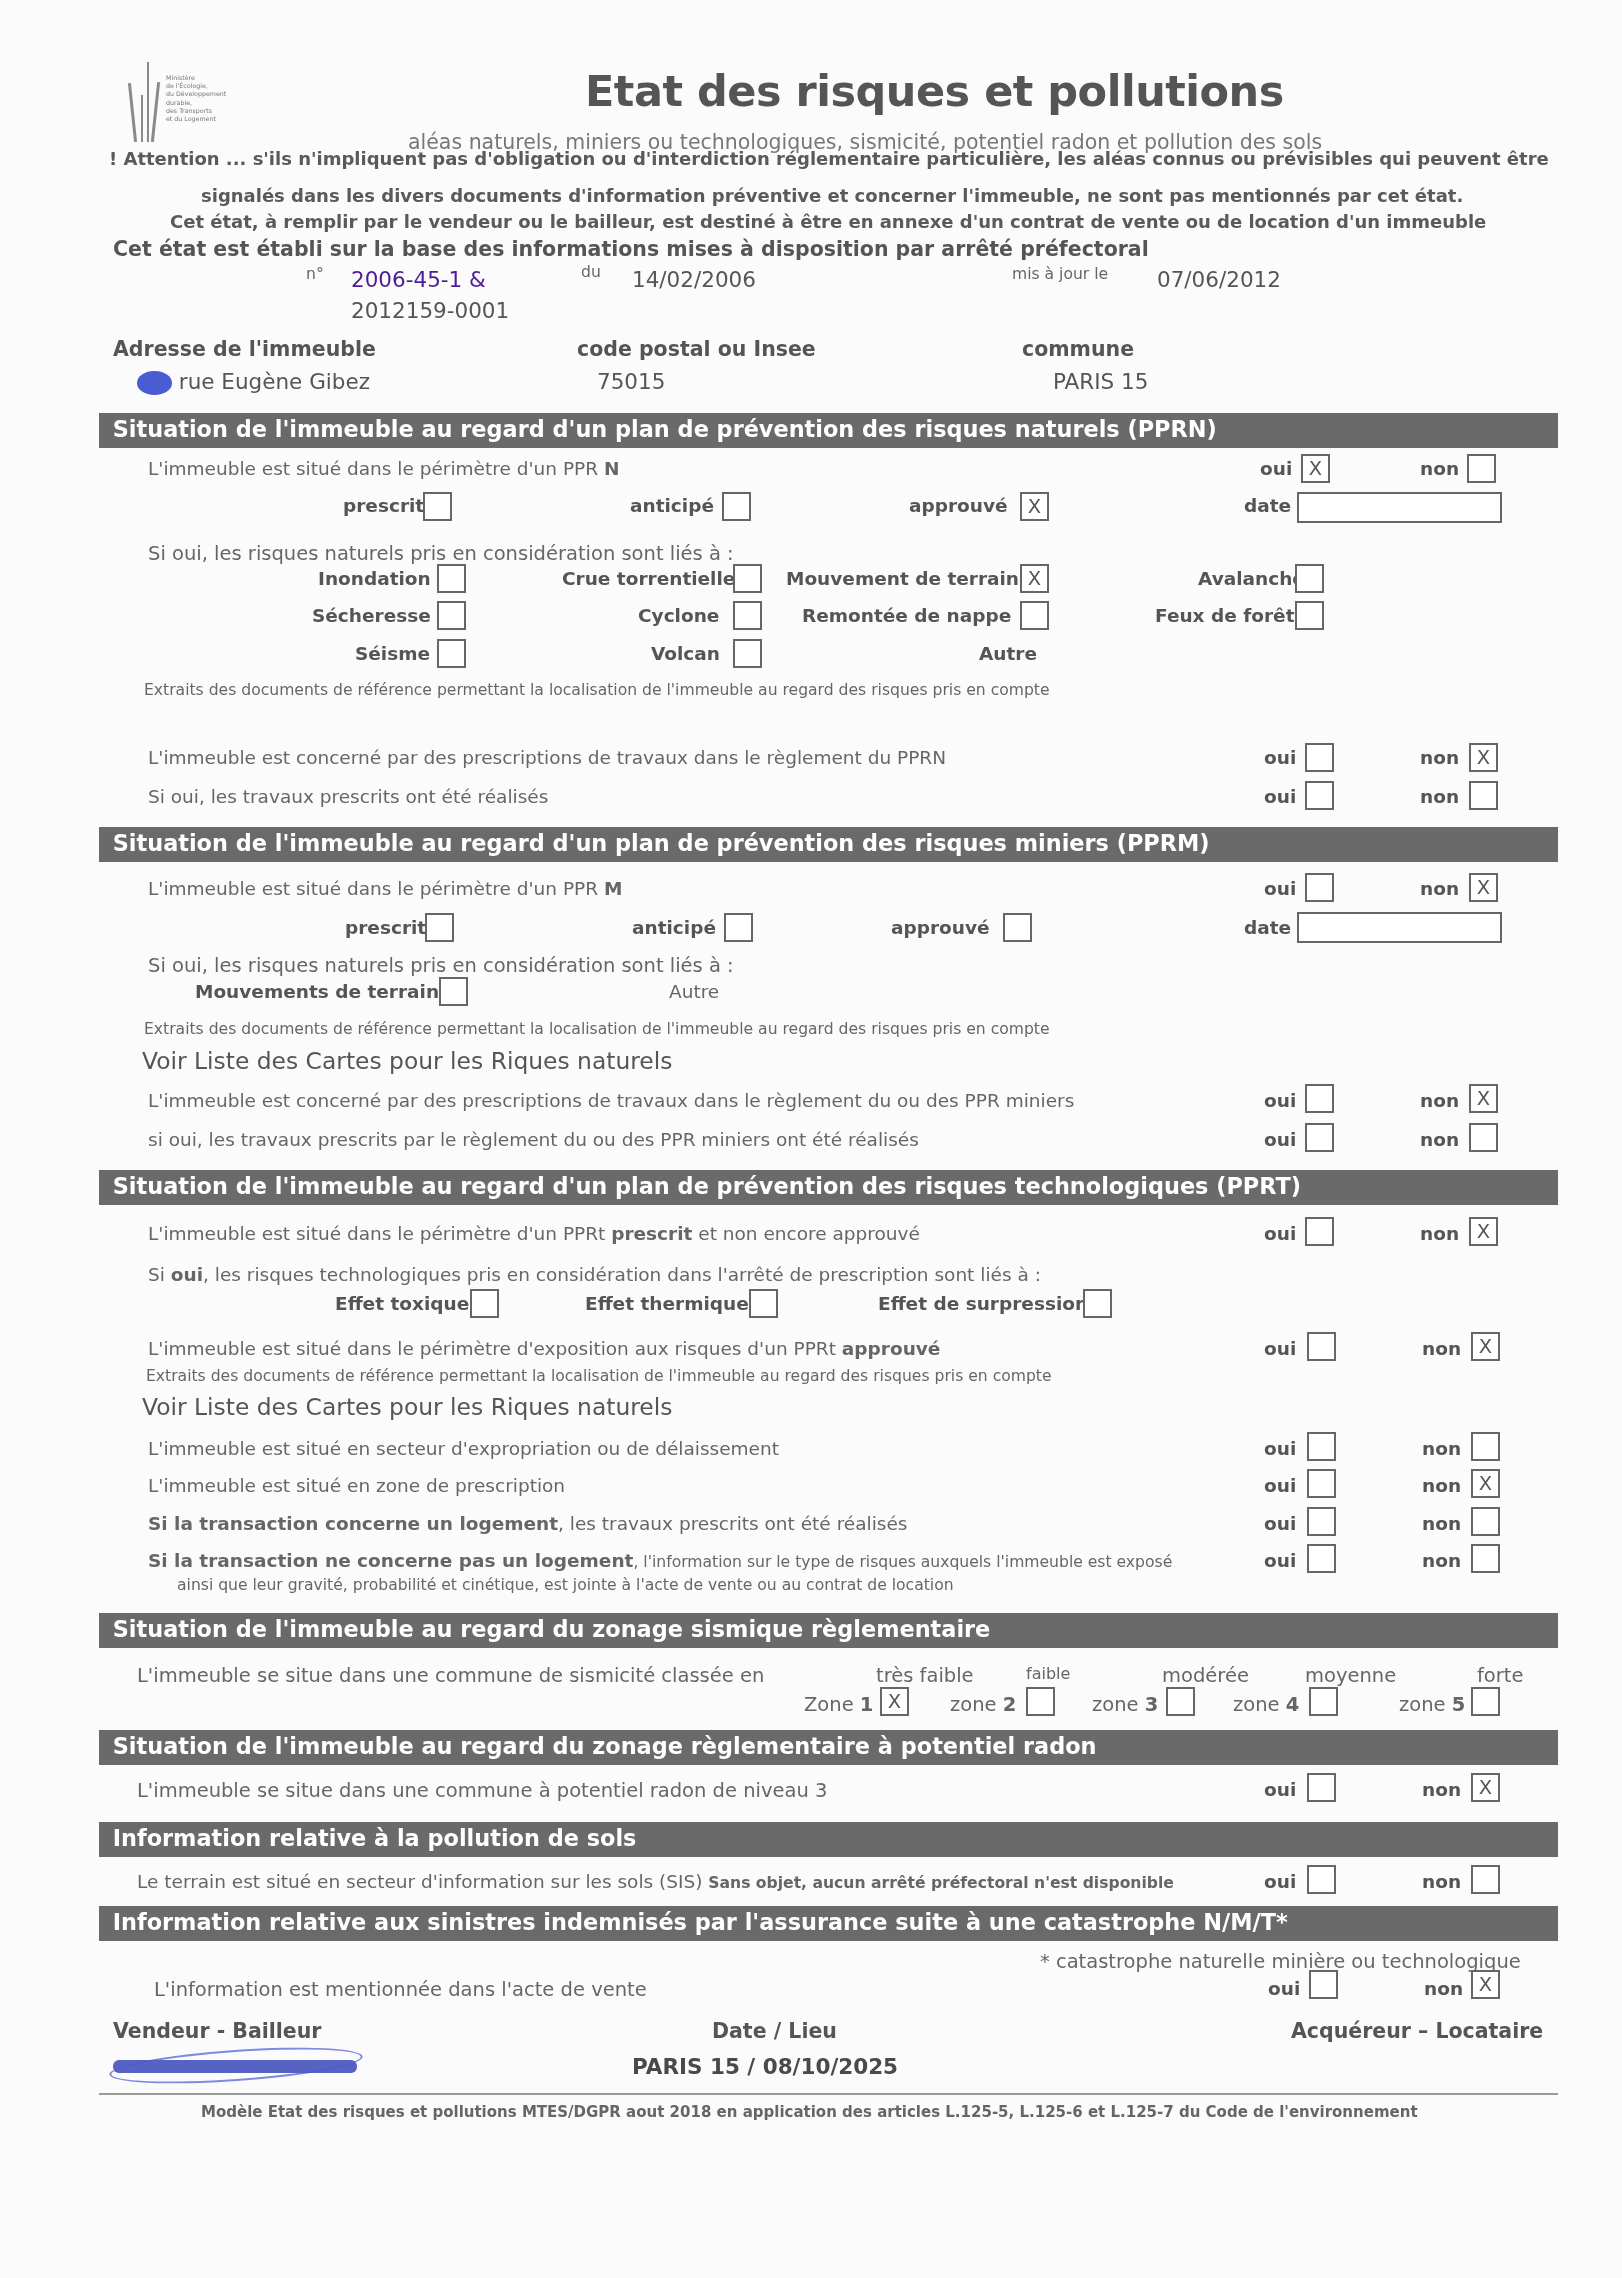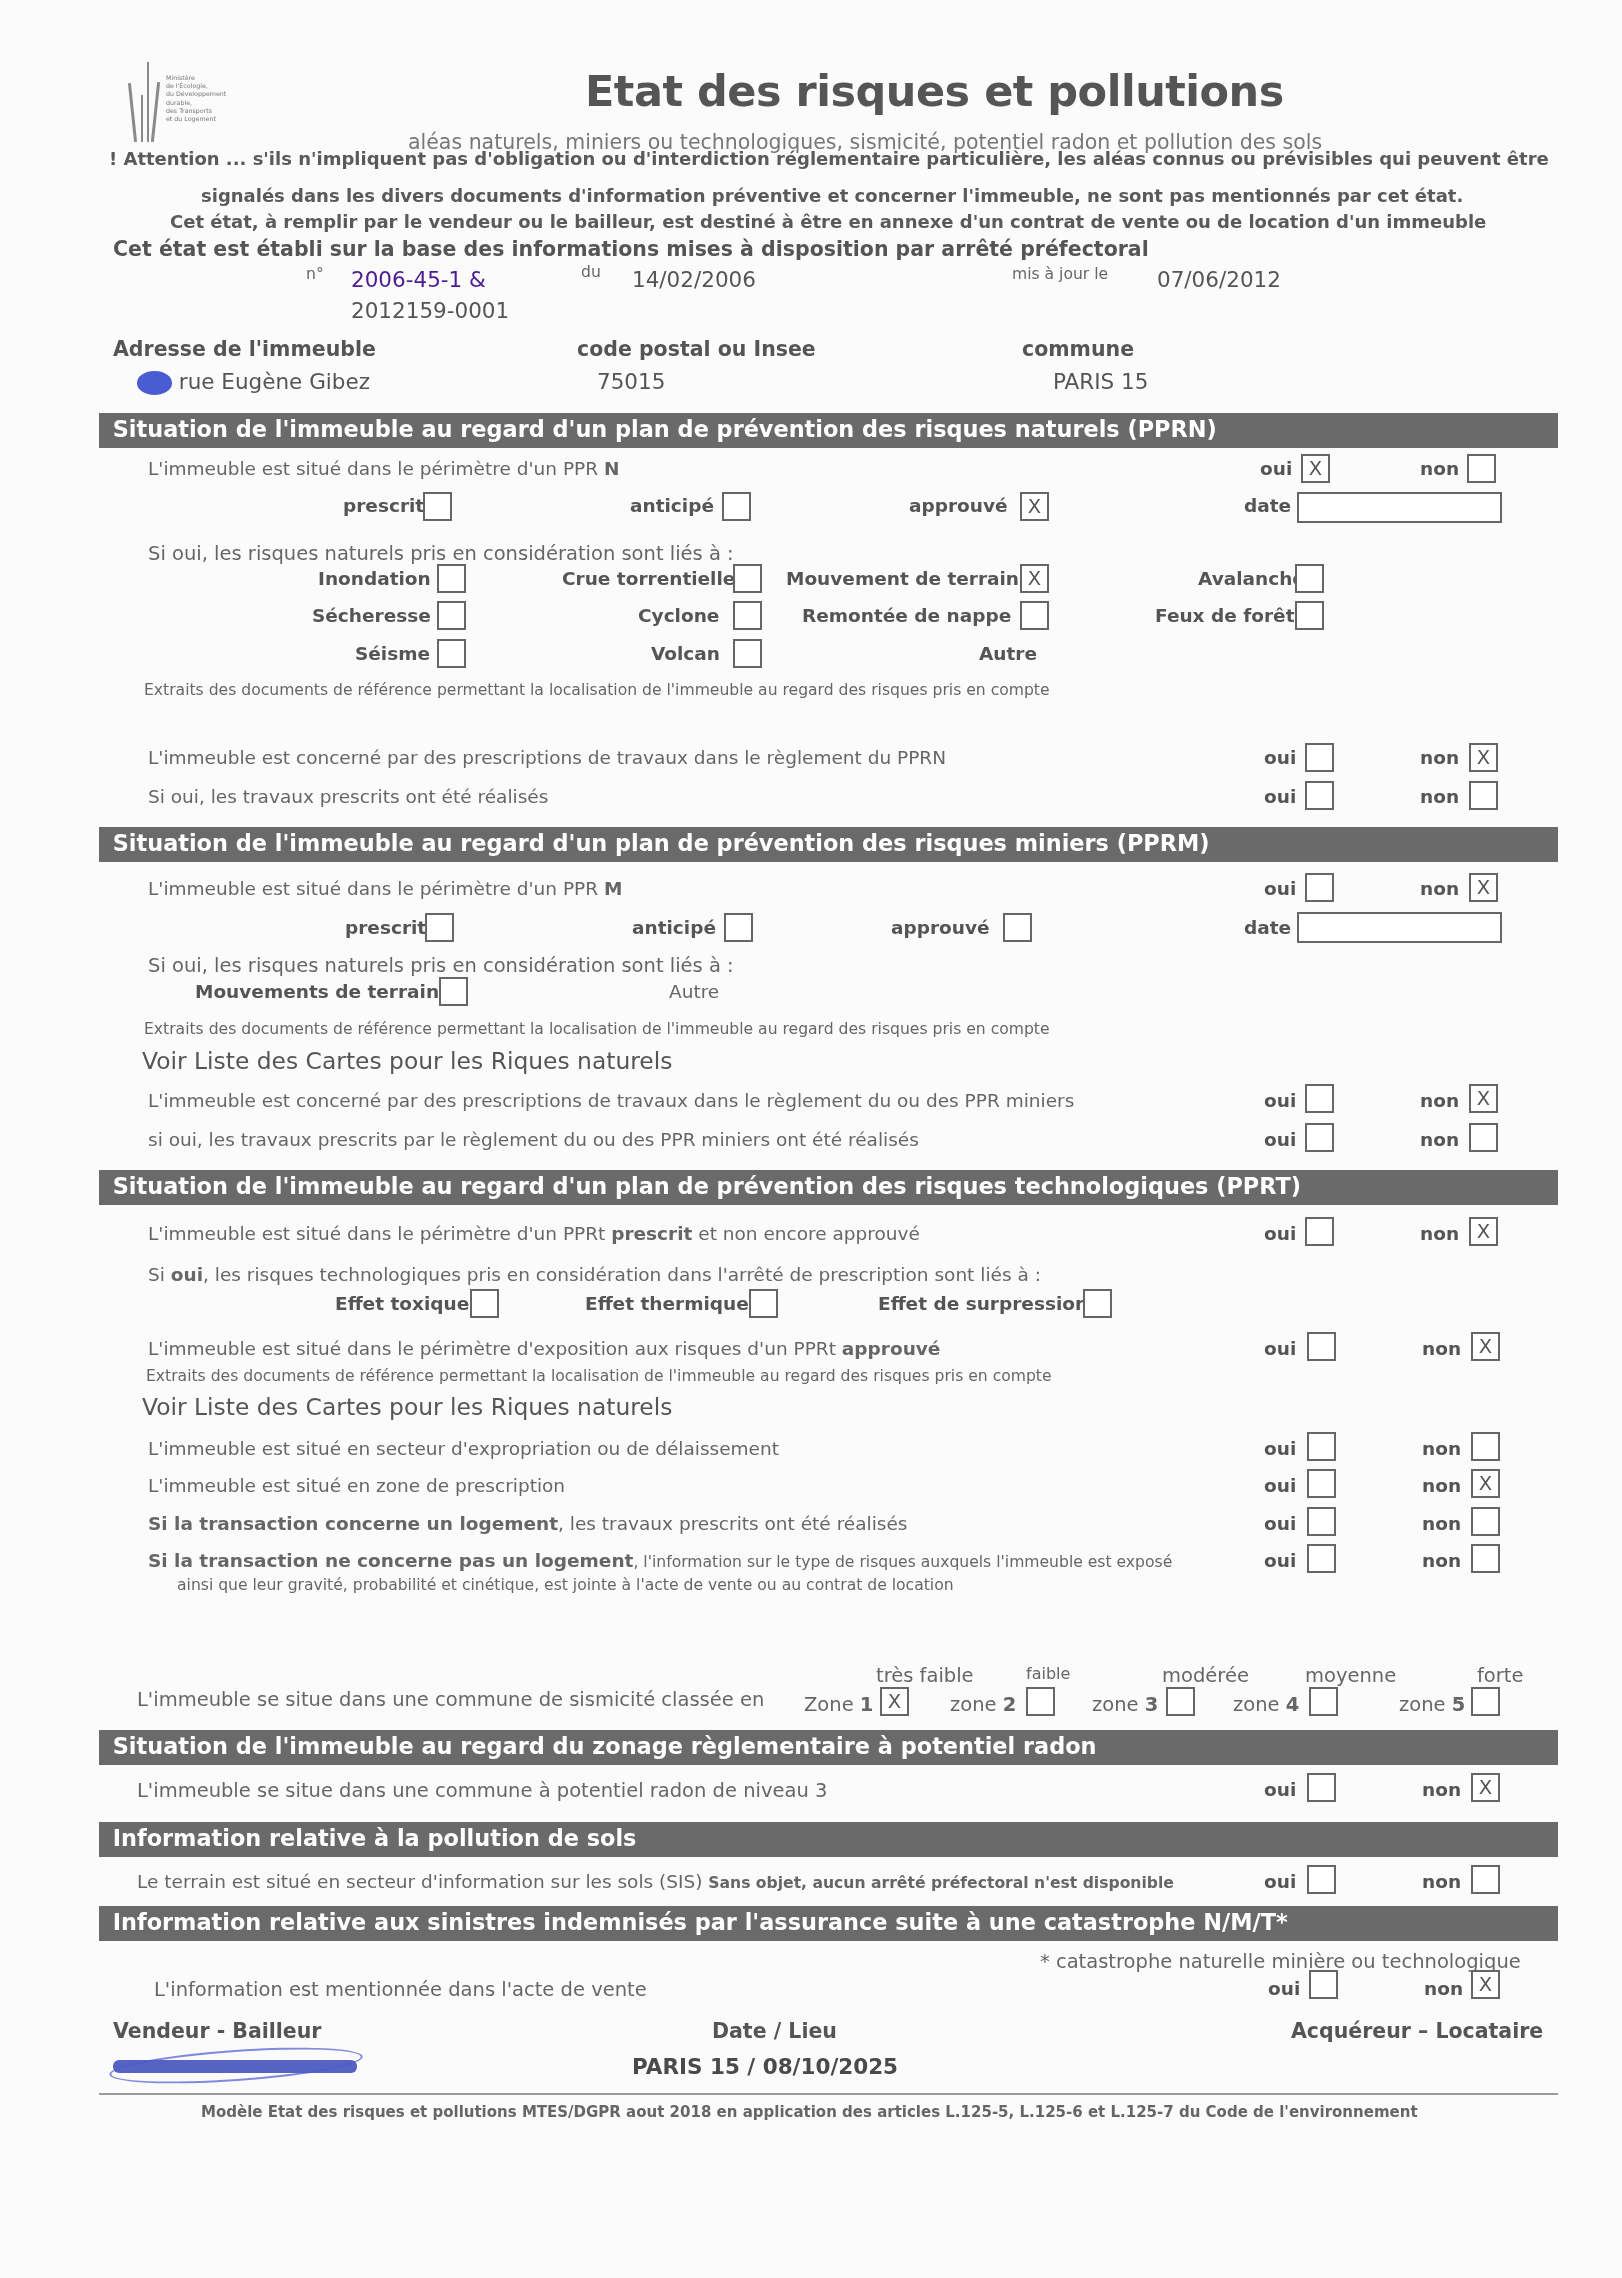--- a/index.html
+++ b/index.html
@@ -201,21 +201,22 @@
   <div class="abs lbl bold" style="left:1422px;top:1513px;">non</div>
   <div class="chk" style="left:1471px;top:1507px;"></div>
 
   <div class="abs lbl" style="left:148px;top:1550px;"><b>Si la transaction ne concerne pas un logement</b><span style="font-size:15.6px">, l'information sur le type de risques auxquels l'immeuble  est exposé</span></div>
   <div class="abs sm" style="left:148px;top:1576px;margin-left:29px;">ainsi que leur gravité, probabilité et cinétique, est jointe à l'acte de vente ou au contrat de location</div>
   <div class="abs lbl bold" style="left:1264px;top:1550px;">oui</div>
   <div class="chk" style="left:1307px;top:1544px;"></div>
   <div class="abs lbl bold" style="left:1422px;top:1550px;">non</div>
   <div class="chk" style="left:1471px;top:1544px;"></div>
 
-  <div class="abs lbl" style="left:137px;top:1664px;font-size:19.5px;margin-top:24px;">L'immeuble se situe dans une commune de sismicité classée en</div>
+  <div class="band" style="top:1613px;">Situation de l'immeuble au regard du zonage sismique règlementaire</div>
+  <div class="abs lbl" style="left:137px;top:1664px;font-size:19.5px;">L'immeuble se situe dans une commune de sismicité classée en</div>
   <div id="zones">
       <div class="abs lbl" style="left: 876px; top: 1664px; font-size: 19.5px; text-align: right;">très faible</div>
       <div class="abs lbl" style="left: 804px; top: 1693px; font-size: 19.5px;"><span>Zone </span><b>1</b></div>
       <div class="chk" style="left: 880px; top: 1687px;">X</div>
       <div class="abs lbl" style="left: 1026px; top: 1664px; font-size: 16px;">faible</div>
       <div class="abs lbl" style="left: 950px; top: 1693px; font-size: 19.5px;"><span>zone </span><b>2</b></div>
       <div class="chk" style="left: 1026px; top: 1687px;"></div>
       <div class="abs lbl" style="left: 1162px; top: 1664px; font-size: 19.5px;">modérée</div>
       <div class="abs lbl" style="left: 1092px; top: 1693px; font-size: 19.5px;"><span>zone </span><b>3</b></div>
       <div class="chk" style="left: 1166px; top: 1687px;"></div>

